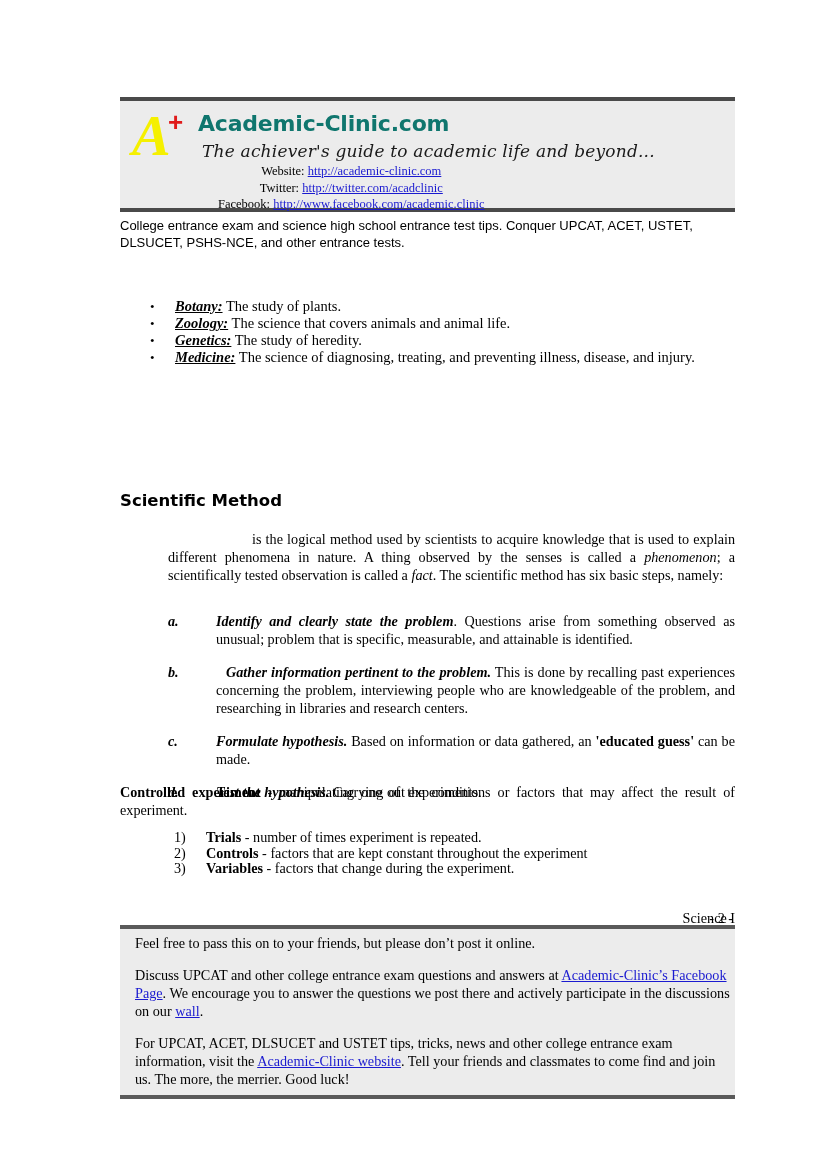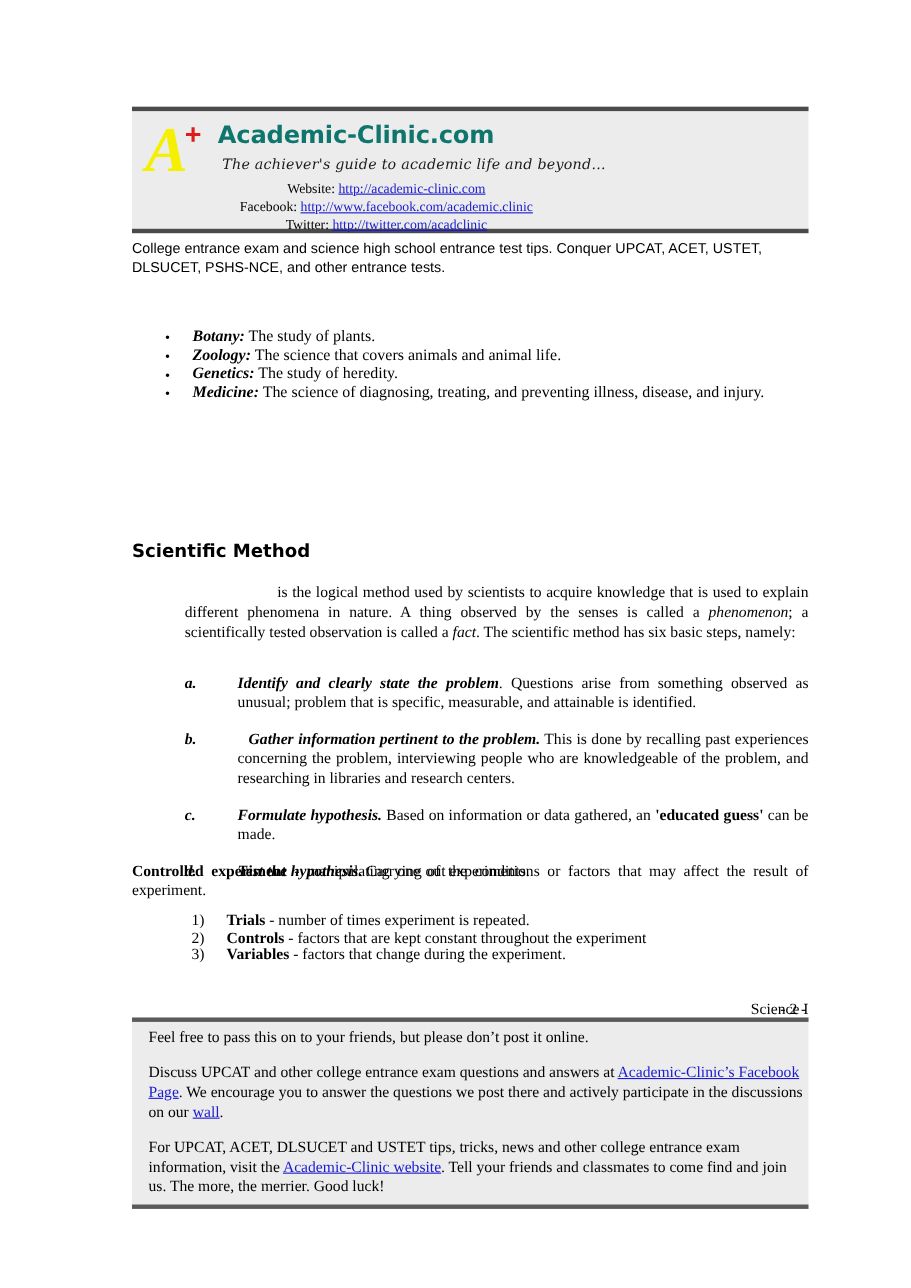--- a/index.html
+++ b/index.html
@@ -79,21 +79,21 @@
     line-height: 26px;
     color: #0f766e;
     letter-spacing: -0.2px;
   }
   .brand-tagline {
     position: absolute;
     left: 82px;
     top: 42px;
     font-family: "DejaVu Serif", serif;
     font-style: italic;
-    font-size: 13px;
+    font-size: 17px;
     line-height: 16px;
     color: #1a1a1a;
     letter-spacing: 0.2px;
   }
   .contact-list {
     position: absolute;
     left: 98px;
     top: 62px;
     font-family: Liberation Serif, serif;
     font-size: 12.5px;
@@ -138,20 +138,21 @@
   .deflist .bullet {
     position: absolute;
     left: 30px;
     top: 0;
     font-size: 13px;
     line-height: 17px;
   }
   .deflist .term {
     font-weight: 700;
     font-style: italic;
+    text-decoration: underline;
   }
 
   
   .sec-heading {
     position: absolute;
     left: 0;
     top: 490px;
     font-family: "DejaVu Sans", sans-serif;
     font-weight: 700;
     font-size: 16.5px;
@@ -306,26 +307,26 @@
       <div class="brand-title">Academic-Clinic.com</div>
 
       <div class="brand-tagline">The achiever's guide to academic life and beyond...</div>
 
       <div class="contact-list">
         <div class="row">
           <span>Website:</span>
           <a class="doclink" href="#">http://academic-clinic.com</a>
         </div>
         <div class="row">
+          <span>Twitter:</span>
+          <a class="doclink" href="#">http://twitter.com/acadclinic</a>
+        </div>
+        <div class="row">
           <span>Facebook:</span>
           <a class="doclink" href="#">http://www.facebook.com/academic.clinic</a>
-        </div>
-        <div class="row">
-          <span>Twitter:</span>
-          <a class="doclink" href="#">http://twitter.com/acadclinic</a>
         </div>
       </div>
 
     </div>
   </div>
 
   <div class="blurb">College entrance exam and science high school entrance test tips. Conquer UPCAT, ACET, USTET, DLSUCET, PSHS-NCE, and other entrance tests.</div>
 
   <div class="deflist">
     <div class="item">

